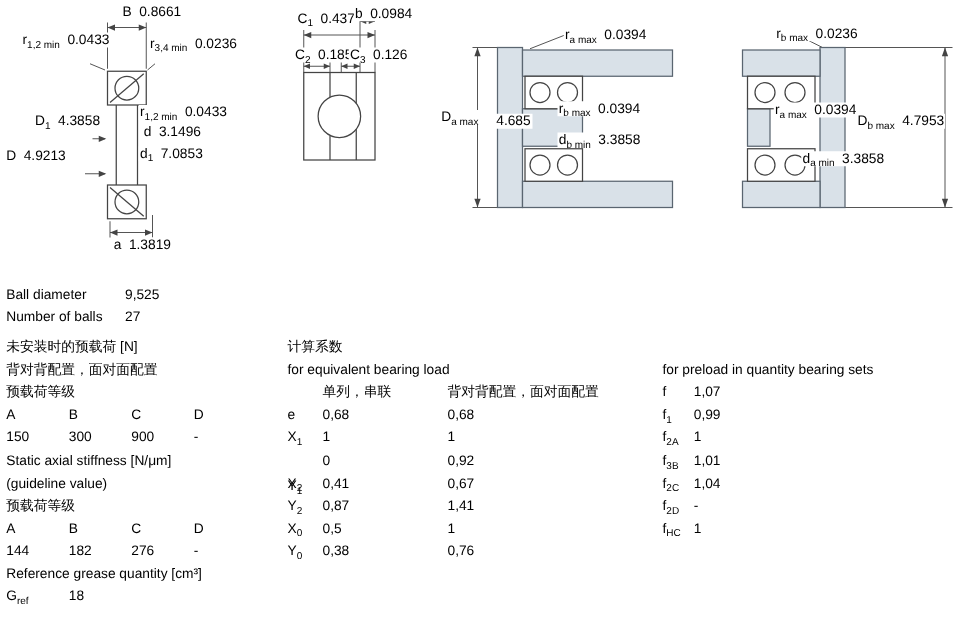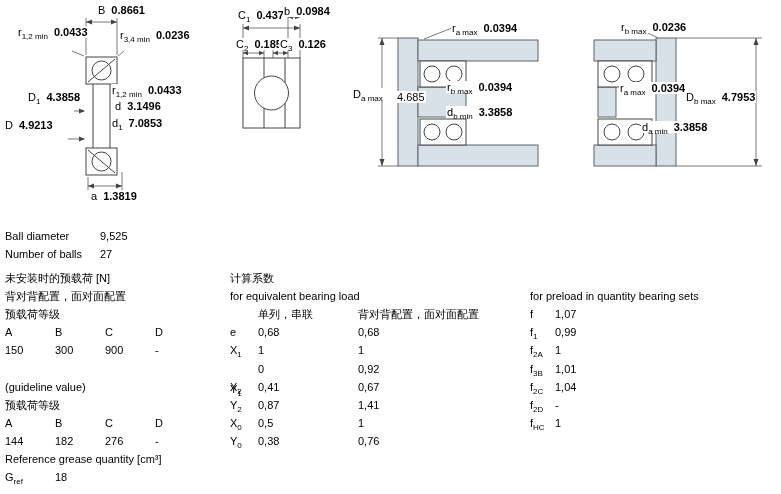--- a/index.html
+++ b/index.html
@@ -4,21 +4,21 @@
 <style>
   * { margin:0; padding:0; box-sizing:border-box; }
   html,body { background:#fff; }
   body { font-family:"Liberation Sans", sans-serif; }
   .page { position:relative; width:781px; height:494px; background:#fff; overflow:hidden;
           font-size:11px; color:#000; }
   .txt { position:absolute; white-space:nowrap; line-height:13px; }
   .bold { font-weight:normal; }
   .dim { position:absolute; white-space:nowrap; line-height:12px; background:#fff; padding:0 1px; }
   .dim sub, .txt sub { font-size:8px; vertical-align:-3px; line-height:0; }
-  .dv { margin-left:6px;font-weight:bold; }
+  .dv { margin-left:6px; }
   svg { position:absolute; overflow:visible; }
   .dl { stroke:#444; stroke-width:1; fill:none; }
   .thin { stroke:#555; stroke-width:0.8; fill:none; }
 </style>
 </head>
 <body>
 
 <div class="page">
 
   <svg style="left:50px;top:14px" width="135" height="190" viewBox="0 0 135 190">
@@ -176,20 +176,21 @@
   <span class="txt" style="left:5px;top:308px">预载荷等级</span>
   <span class="txt" style="left:5px;top:326px">A</span>
   <span class="txt" style="left:55px;top:326px">B</span>
   <span class="txt" style="left:105px;top:326px">C</span>
   <span class="txt" style="left:155px;top:326px">D</span>
   <span class="txt" style="left:5px;top:344px">150</span>
   <span class="txt" style="left:55px;top:344px">300</span>
   <span class="txt" style="left:105px;top:344px">900</span>
   <span class="txt" style="left:155px;top:344px">-</span>
 
+  <span class="txt bold" style="left:5px;top:363px">Static axial stiffness [N/μm]</span>
   <span class="txt" style="left:5px;top:381px">(guideline value)</span>
   <span class="txt" style="left:5px;top:399px">预载荷等级</span>
   <span class="txt" style="left:5px;top:417px">A</span>
   <span class="txt" style="left:55px;top:417px">B</span>
   <span class="txt" style="left:105px;top:417px">C</span>
   <span class="txt" style="left:155px;top:417px">D</span>
   <span class="txt" style="left:5px;top:435px">144</span>
   <span class="txt" style="left:55px;top:435px">182</span>
   <span class="txt" style="left:105px;top:435px">276</span>
   <span class="txt" style="left:155px;top:435px">-</span>

